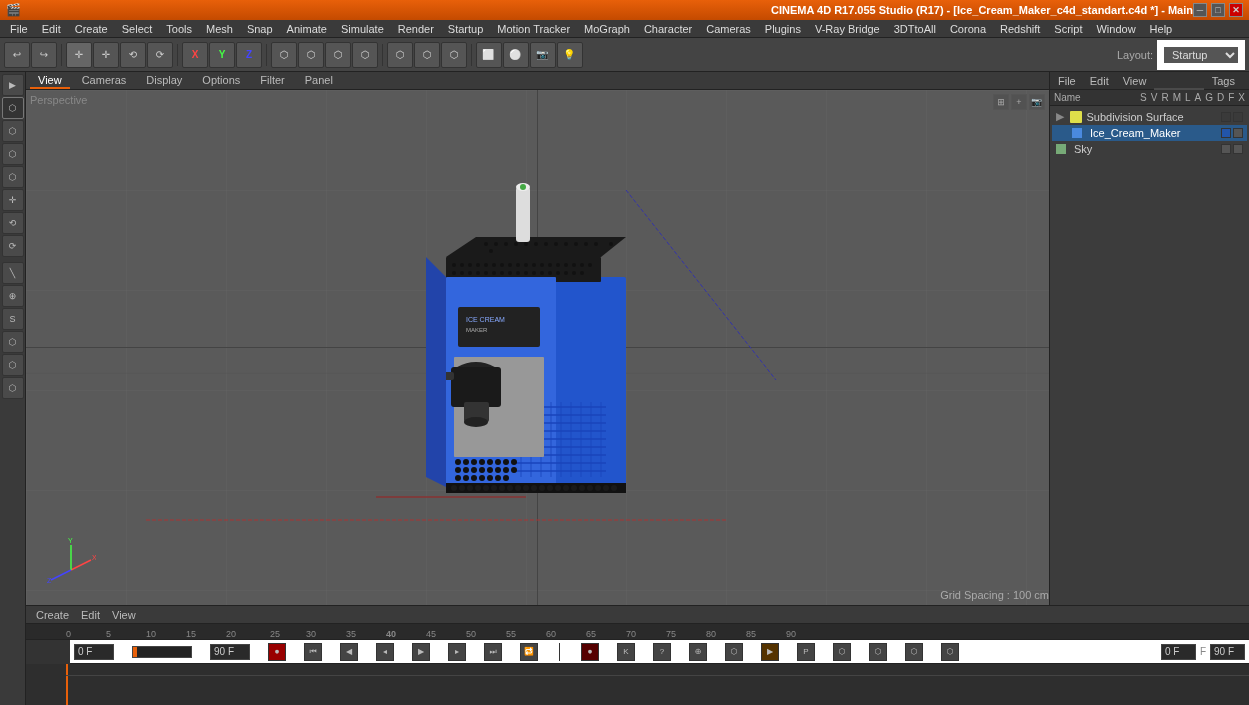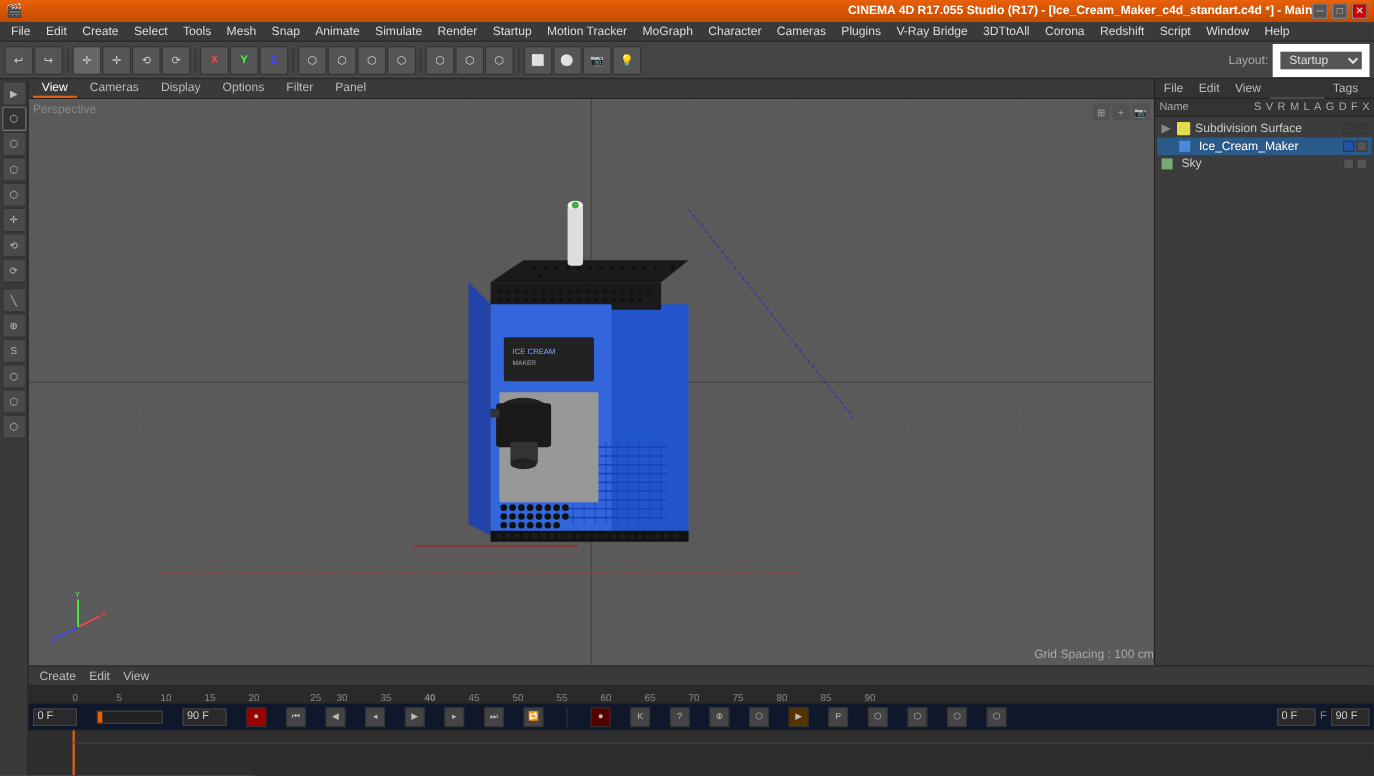--- a/index.html
+++ b/index.html
@@ -262,26 +262,27 @@
       overflow: hidden;
     }
     .ruler-tick {
       position: absolute;
       bottom: 0;
       font-size: 9px;
       color: #888;
     }
     #timeline-controls {
       height: 24px;
-      background: #0f172a;
+      background: #ffffff;
       display: flex;
       align-items: center;
       padding: 0 4px;
       gap: 18px;
       border-bottom: 1px solid #222;
+      margin-left: 44px;
     }
     .tl-btn {
       width: 18px; height: 18px;
       background: #444;
       border: 1px solid #333;
       display: flex; align-items: center; justify-content: center;
       color: #bbb; font-size: 8px; cursor: pointer;
     }
     #timeline-track {
       flex: 1;
@@ -710,21 +711,21 @@
 
       <div id="timeline-ruler">
 
         <div style="position:relative;width:100%;height:100%;display:flex;align-items:flex-end;padding-left:40px;">
 
         <span class="ruler-tick" style="left: 0px;">0</span>
             <span class="ruler-tick" style="left: 40px;">5</span>
             <span class="ruler-tick" style="left: 80px;">10</span>
             <span class="ruler-tick" style="left: 120px;">15</span>
             <span class="ruler-tick" style="left: 160px;">20</span>
-            <span class="ruler-tick" style="left: 216px;">25</span>
+            <span class="ruler-tick" style="left: 204px;">25</span>
             <span class="ruler-tick" style="left: 240px;">30</span>
             <span class="ruler-tick" style="left: 280px;">35</span>
             <span class="ruler-tick" style="left: 320px; font-weight: bold;">40</span>
             <span class="ruler-tick" style="left: 360px;">45</span>
             <span class="ruler-tick" style="left: 400px;">50</span>
             <span class="ruler-tick" style="left: 440px;">55</span>
             <span class="ruler-tick" style="left: 480px;">60</span>
             <span class="ruler-tick" style="left: 520px;">65</span>
             <span class="ruler-tick" style="left: 560px;">70</span>
             <span class="ruler-tick" style="left: 600px;">75</span>

